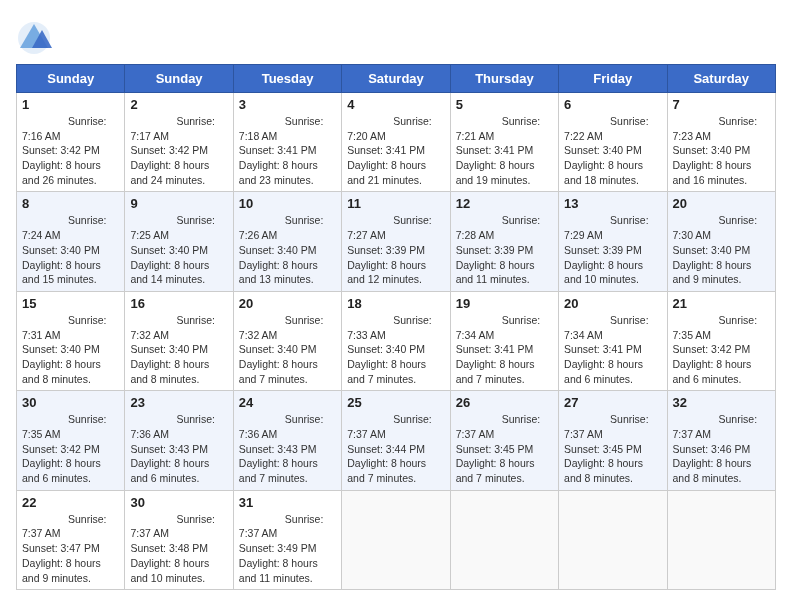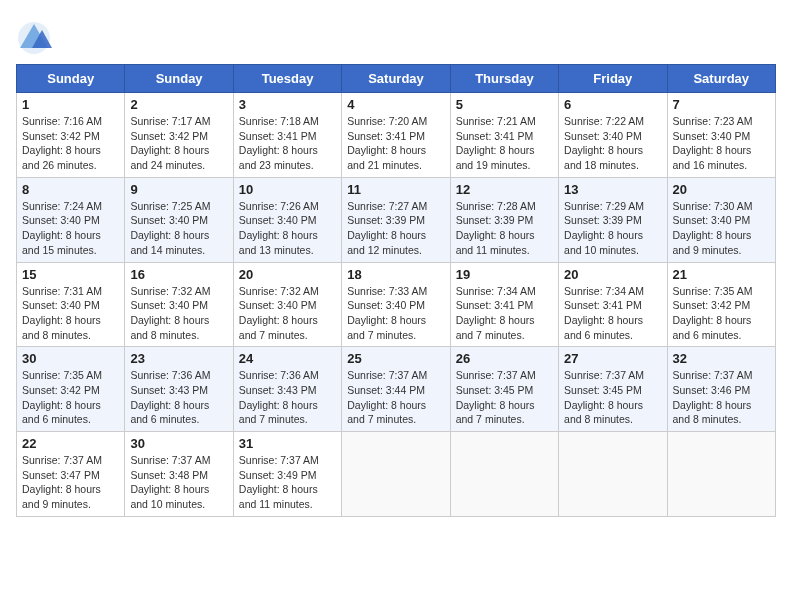--- a/index.html
+++ b/index.html
@@ -84,20 +84,21 @@
       font-size: 13px;
       font-weight: bold;
       color: #222;
       display: block;
       margin-bottom: 2px;
     }
     .day-detail {
       font-size: 10.5px;
       color: #333;
       line-height: 1.4;
+      margin-left: 46px;
     }
     .empty-cell {
       background: #f9f9f9 !important;
     }
   </style>
 </head>
 <body>
 
 <div class="header">
   <div class="logo">

